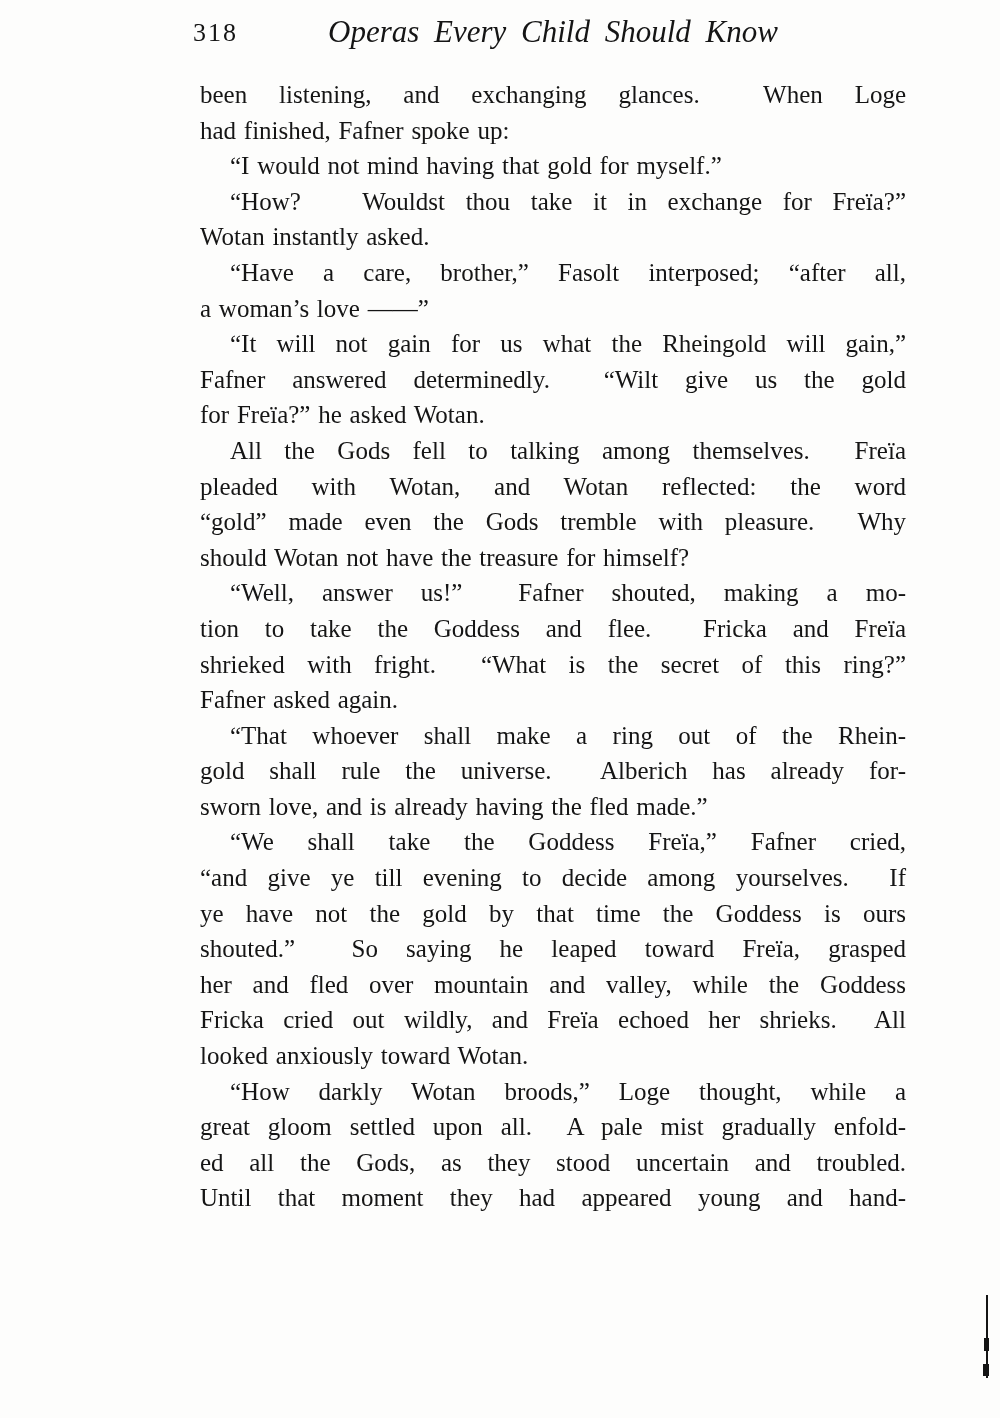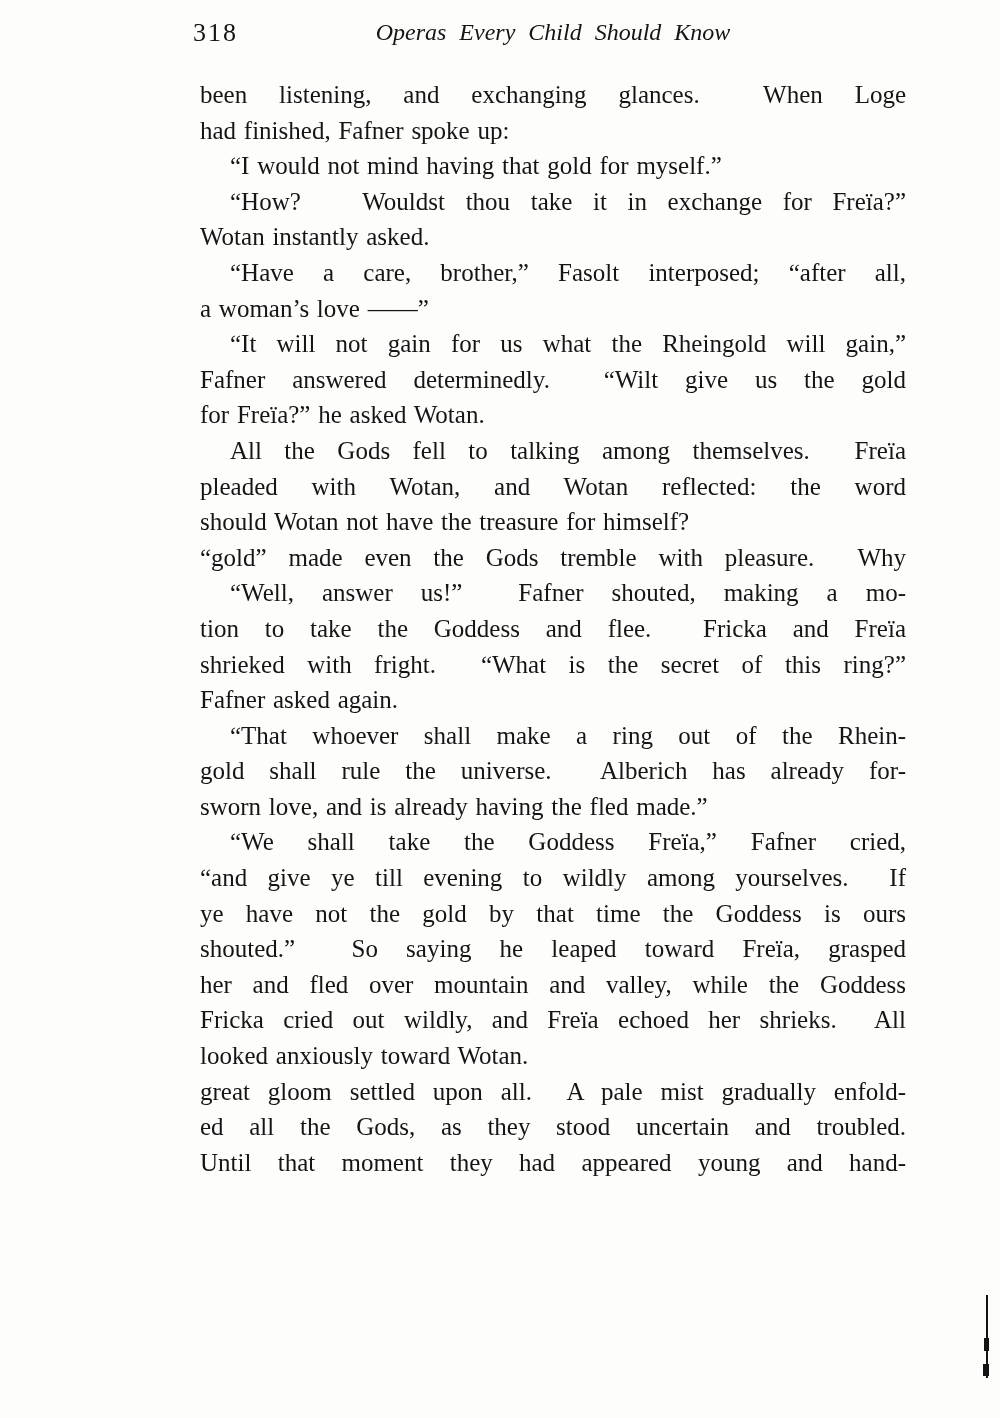--- a/index.html
+++ b/index.html
@@ -23,21 +23,21 @@
     line-height: 30px;
     letter-spacing: 2px;
   }
   .running-title {
     position: absolute;
     left: 200px;
     top: 16px;
     width: 706px;
     text-align: center;
     font-style: italic;
-    font-size: 24px;
+    font-size: 31px;
     line-height: 32px;
     word-spacing: 7px;
   }
 
   
   .body-block {
     position: absolute;
     left: 200px;
     top: 77px;
     width: 706px;
@@ -80,36 +80,37 @@
     <div class="line indent">“I would not mind having that gold for myself.”</div>
     <div class="line just indent">“How?   Wouldst thou take it in exchange for Freïa?”</div>
     <div class="line">Wotan instantly asked.</div>
     <div class="line just indent">“Have a care, brother,” Fasolt interposed; “after all,</div>
     <div class="line">a woman’s love ——”</div>
     <div class="line just indent">“It will not gain for us what the Rheingold will gain,”</div>
     <div class="line just">Fafner answered determinedly.  “Wilt give us the gold</div>
     <div class="line">for Freïa?” he asked Wotan.</div>
     <div class="line just indent">All the Gods fell to talking among themselves.  Freïa</div>
     <div class="line just">pleaded with Wotan, and Wotan reflected: the word</div>
+    <div class="line just">“gold” made even the Gods tremble with pleasure.  Why</div>
     <div class="line">should Wotan not have the treasure for himself?</div>
-    <div class="line just">“gold” made even the Gods tremble with pleasure.  Why</div>
     <div class="line just indent">“Well, answer us!”  Fafner shouted, making a mo-</div>
     <div class="line just">tion to take the Goddess and flee.  Fricka and Freïa</div>
     <div class="line just">shrieked with fright.  “What is the secret of this ring?”</div>
     <div class="line">Fafner asked again.</div>
     <div class="line just indent">“That whoever shall make a ring out of the Rhein-</div>
     <div class="line just">gold shall rule the universe.  Alberich has already for-</div>
     <div class="line">sworn love, and is already having the fled made.”</div>
     <div class="line just indent">“We shall take the Goddess Freïa,” Fafner cried,</div>
-    <div class="line just">“and give ye till evening to wildly among yourselves.  If</div>
+    <div class="line just">“and give ye till evening to decide among yourselves.  If</div>
     <div class="line just">ye have not the gold by that time the Goddess is ours</div>
     <div class="line just">shouted.”  So saying he leaped toward Freïa, grasped</div>
     <div class="line just">her and fled over mountain and valley, while the Goddess</div>
     <div class="line just">Fricka cried out wildly, and Freïa echoed her shrieks.  All</div>
     <div class="line">looked anxiously toward Wotan.</div>
+    <div class="line just indent">“How darkly Wotan broods,” Loge thought, while a</div>
     <div class="line just">great gloom settled upon all.  A pale mist gradually enfold-</div>
     <div class="line just">ed all the Gods, as they stood uncertain and troubled.</div>
     <div class="line just">Until that moment they had appeared young and hand-</div>
   </div>
 
   <div class="artifact-seg artifact-main"></div>
   <div class="artifact-seg artifact-blob1"></div>
   <div class="artifact-seg artifact-blob2"></div>
 
 </div>

